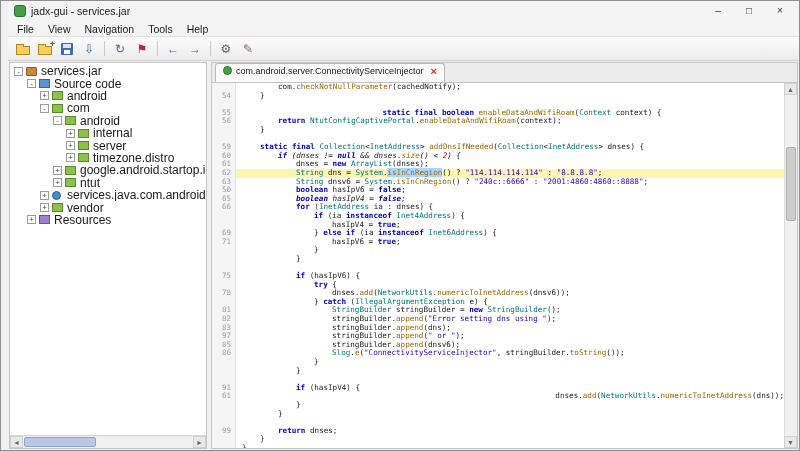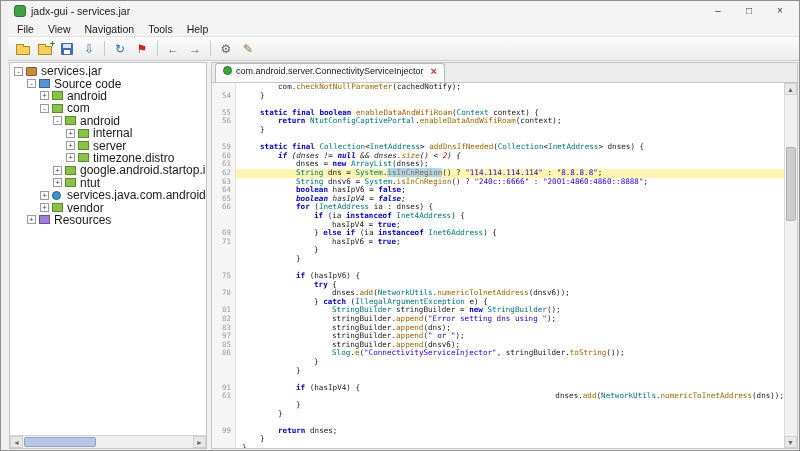--- a/index.html
+++ b/index.html
@@ -219,30 +219,30 @@
             <span class="tab-icon"></span>
             <span class="tab-label">com.android.server.ConnectivityServiceInjector</span>
             <span class="tab-close">×</span>
           </span>
         </div>
       <div class="editor-wrap">
         <div class="code-lines">
             <div class="row"><span class="ln"></span><span class="code" style="padding-left: 42px;"><span class="p">com.</span><span class="m">checkNotNullParameter</span><span class="p">(cachedNotify);</span></span></div>
             <div class="row"><span class="ln">54</span><span class="code" style="padding-left: 24px;"><span class="p">}</span></span></div>
             <div class="row"><span class="ln"></span><span class="code" style="padding-left: 6px;"></span></div>
-            <div class="row"><span class="ln">55</span><span class="code" style="padding-left: 24px;"><span class="k">static final boolean</span><span class="p"> </span><span class="m">enableDataAndWifiRoam</span><span class="p">(</span><span class="t">Context</span><span class="p"> context) {</span></span></div>
+            <div class="row"><span class="ln">55</span><span class="code" style="padding-left: 24px; text-align: center;"><span class="k">static final boolean</span><span class="p"> </span><span class="m">enableDataAndWifiRoam</span><span class="p">(</span><span class="t">Context</span><span class="p"> context) {</span></span></div>
             <div class="row"><span class="ln">56</span><span class="code" style="padding-left: 42px;"><span class="k">return</span><span class="p"> </span><span class="t">NtutConfigCaptivePortal</span><span class="p">.</span><span class="m">enableDataAndWifiRoam</span><span class="p">(context);</span></span></div>
             <div class="row"><span class="ln"></span><span class="code" style="padding-left: 24px;"><span class="p">}</span></span></div>
             <div class="row"><span class="ln"></span><span class="code" style="padding-left: 6px;"></span></div>
             <div class="row"><span class="ln">59</span><span class="code" style="padding-left: 24px;"><span class="k">static final</span><span class="p"> </span><span class="t">Collection</span><span class="p">&lt;</span><span class="t">InetAddress</span><span class="p">&gt; </span><span class="m">addDnsIfNeeded</span><span class="p">(</span><span class="t">Collection</span><span class="p">&lt;</span><span class="t">InetAddress</span><span class="p">&gt; dnses) {</span></span></div>
             <div class="row"><span class="ln">60</span><span class="code" style="padding-left: 42px; font-style: italic;"><span class="k">if</span><span class="p"> (dnses != </span><span class="k">null</span><span class="p"> &amp;&amp; dnses.</span><span class="m">size</span><span class="p">() &lt; </span><span class="n">2</span><span class="p">) {</span></span></div>
             <div class="row"><span class="ln">61</span><span class="code" style="padding-left: 60px;"><span class="p">dnses = </span><span class="k">new</span><span class="p"> </span><span class="t">ArrayList</span><span class="p">(dnses);</span></span></div>
             <div class="row cur"><span class="ln">62</span><span class="code" style="padding-left: 60px;"><span class="t">String</span><span class="p"> dns = </span><span class="t">System</span><span class="p">.</span><span class="m hlb">isInCnRegion</span><span class="p">() ? </span><span class="s">"114.114.114.114"</span><span class="p"> : </span><span class="s">"8.8.8.8"</span><span class="p">;</span></span></div>
             <div class="row"><span class="ln">63</span><span class="code" style="padding-left: 60px;"><span class="t">String</span><span class="p"> dnsv6 = </span><span class="t">System</span><span class="p">.</span><span class="m">isInCnRegion</span><span class="p">() ? </span><span class="s">"240c::6666"</span><span class="p"> : </span><span class="s">"2001:4860:4860::8888"</span><span class="p">;</span></span></div>
-            <div class="row"><span class="ln">64</span><span class="code" style="padding-left: 60px;"><span class="k">boolean</span><span class="p"> hasIpV6 = </span><span class="k">false</span><span class="p">;</span></span></div>
+            <div class="row"><span class="ln">50</span><span class="code" style="padding-left: 60px;"><span class="k">boolean</span><span class="p"> hasIpV6 = </span><span class="k">false</span><span class="p">;</span></span></div>
             <div class="row"><span class="ln">65</span><span class="code" style="padding-left: 60px; font-style: italic;"><span class="k">boolean</span><span class="p"> hasIpV4 = </span><span class="k">false</span><span class="p">;</span></span></div>
             <div class="row"><span class="ln">66</span><span class="code" style="padding-left: 60px;"><span class="k">for</span><span class="p"> (</span><span class="t">InetAddress</span><span class="p"> ia : dnses) {</span></span></div>
             <div class="row"><span class="ln"></span><span class="code" style="padding-left: 78px;"><span class="k">if</span><span class="p"> (ia </span><span class="k">instanceof</span><span class="p"> </span><span class="t">Inet4Address</span><span class="p">) {</span></span></div>
             <div class="row"><span class="ln"></span><span class="code" style="padding-left: 96px;"><span class="p">hasIpV4 = </span><span class="k">true</span><span class="p">;</span></span></div>
             <div class="row"><span class="ln">69</span><span class="code" style="padding-left: 78px;"><span class="p">} </span><span class="k">else if</span><span class="p"> (ia </span><span class="k">instanceof</span><span class="p"> </span><span class="t">Inet6Address</span><span class="p">) {</span></span></div>
             <div class="row"><span class="ln">71</span><span class="code" style="padding-left: 96px;"><span class="p">hasIpV6 = </span><span class="k">true</span><span class="p">;</span></span></div>
             <div class="row"><span class="ln"></span><span class="code" style="padding-left: 78px;"><span class="p">}</span></span></div>
             <div class="row"><span class="ln"></span><span class="code" style="padding-left: 60px;"><span class="p">}</span></span></div>
             <div class="row"><span class="ln"></span><span class="code" style="padding-left: 6px;"></span></div>
             <div class="row"><span class="ln">75</span><span class="code" style="padding-left: 60px;"><span class="k">if</span><span class="p"> (hasIpV6) {</span></span></div>

